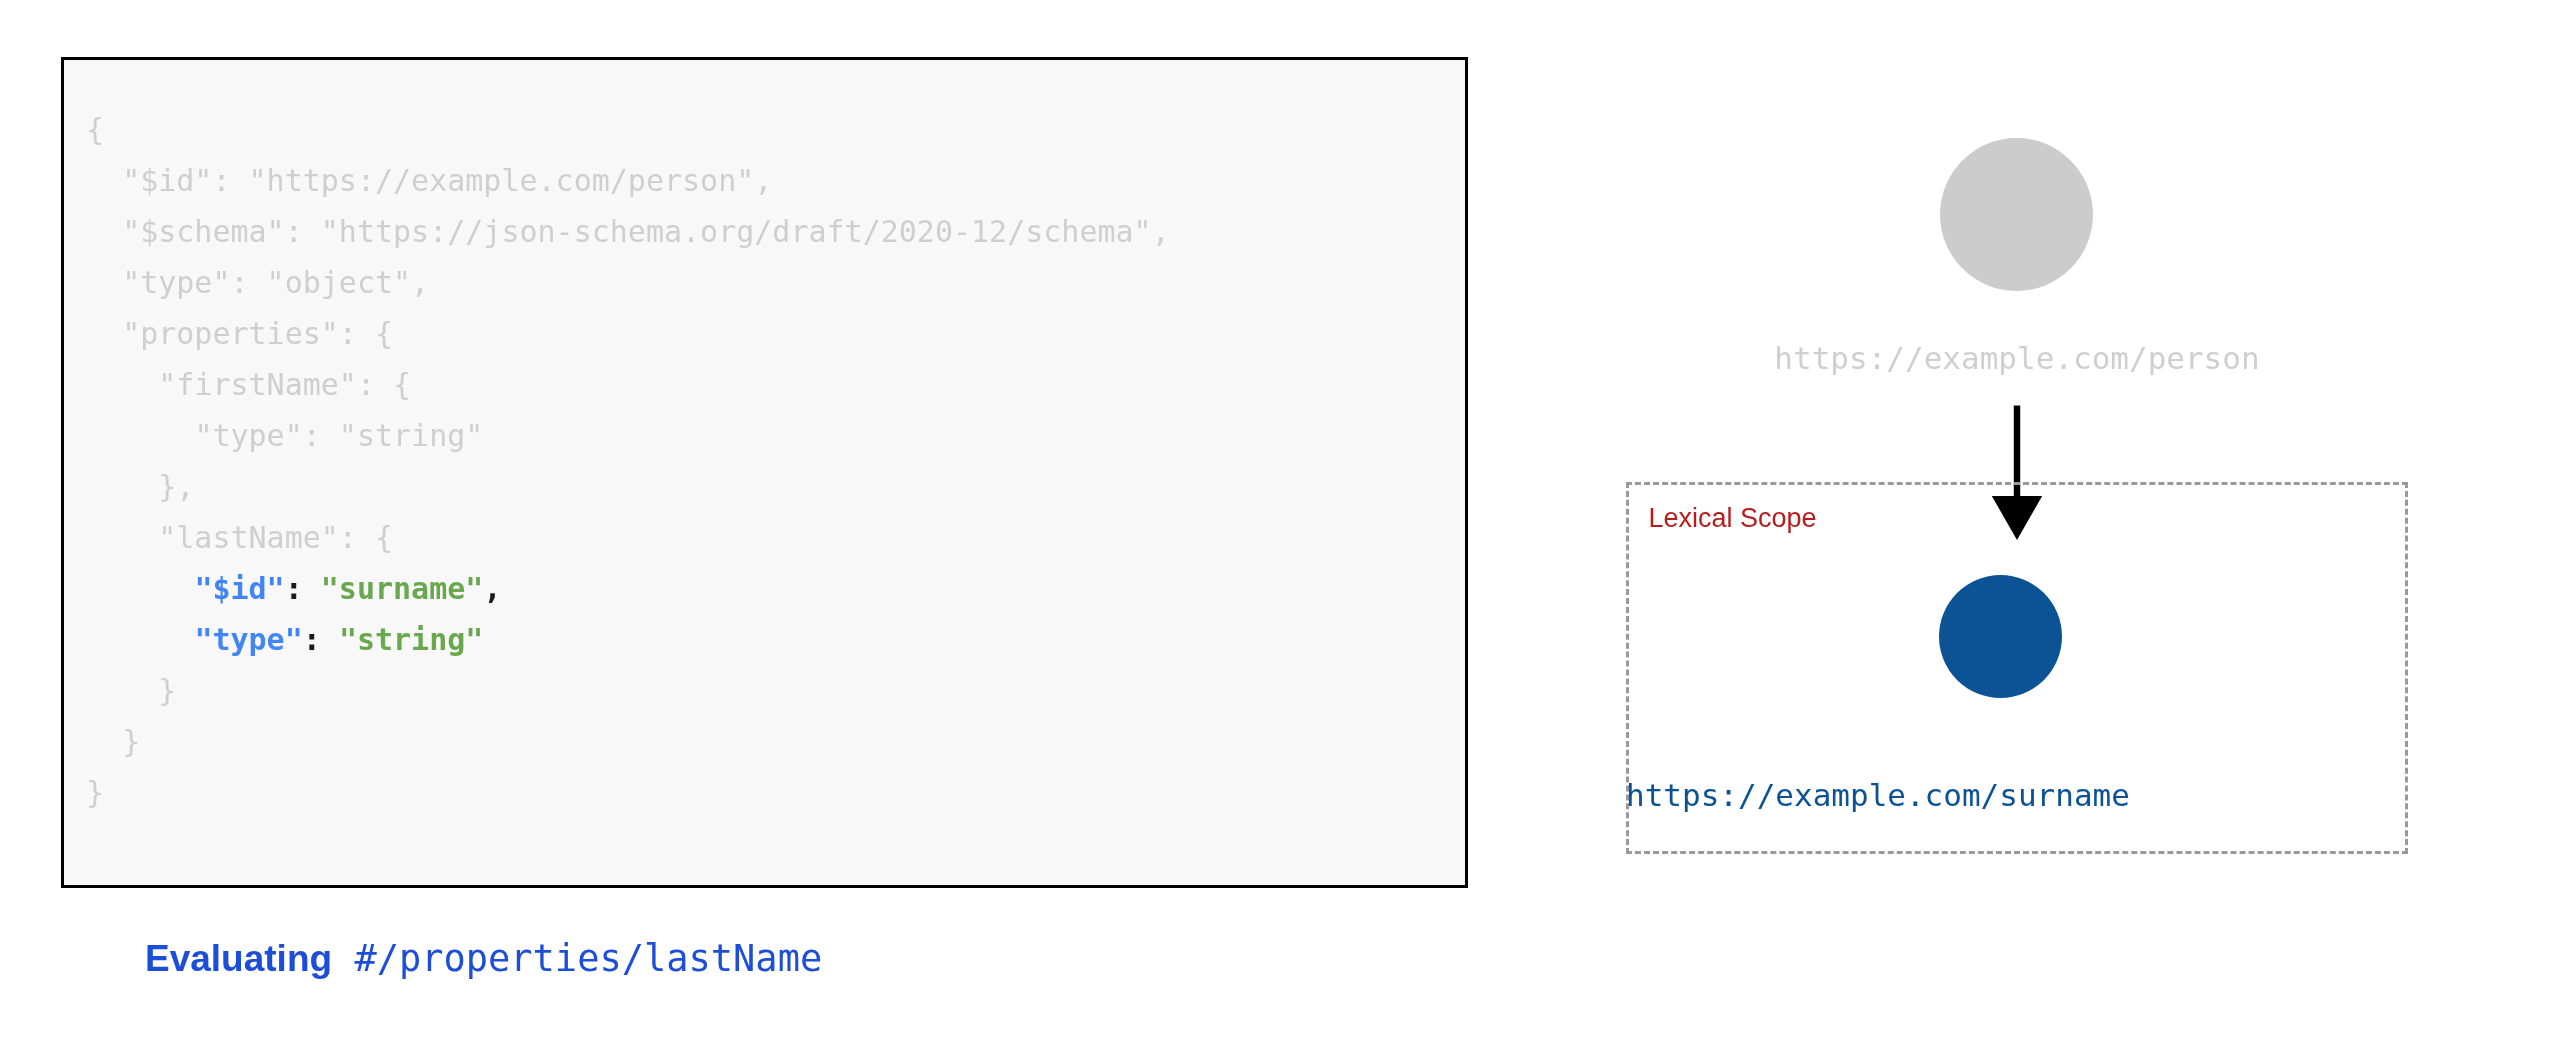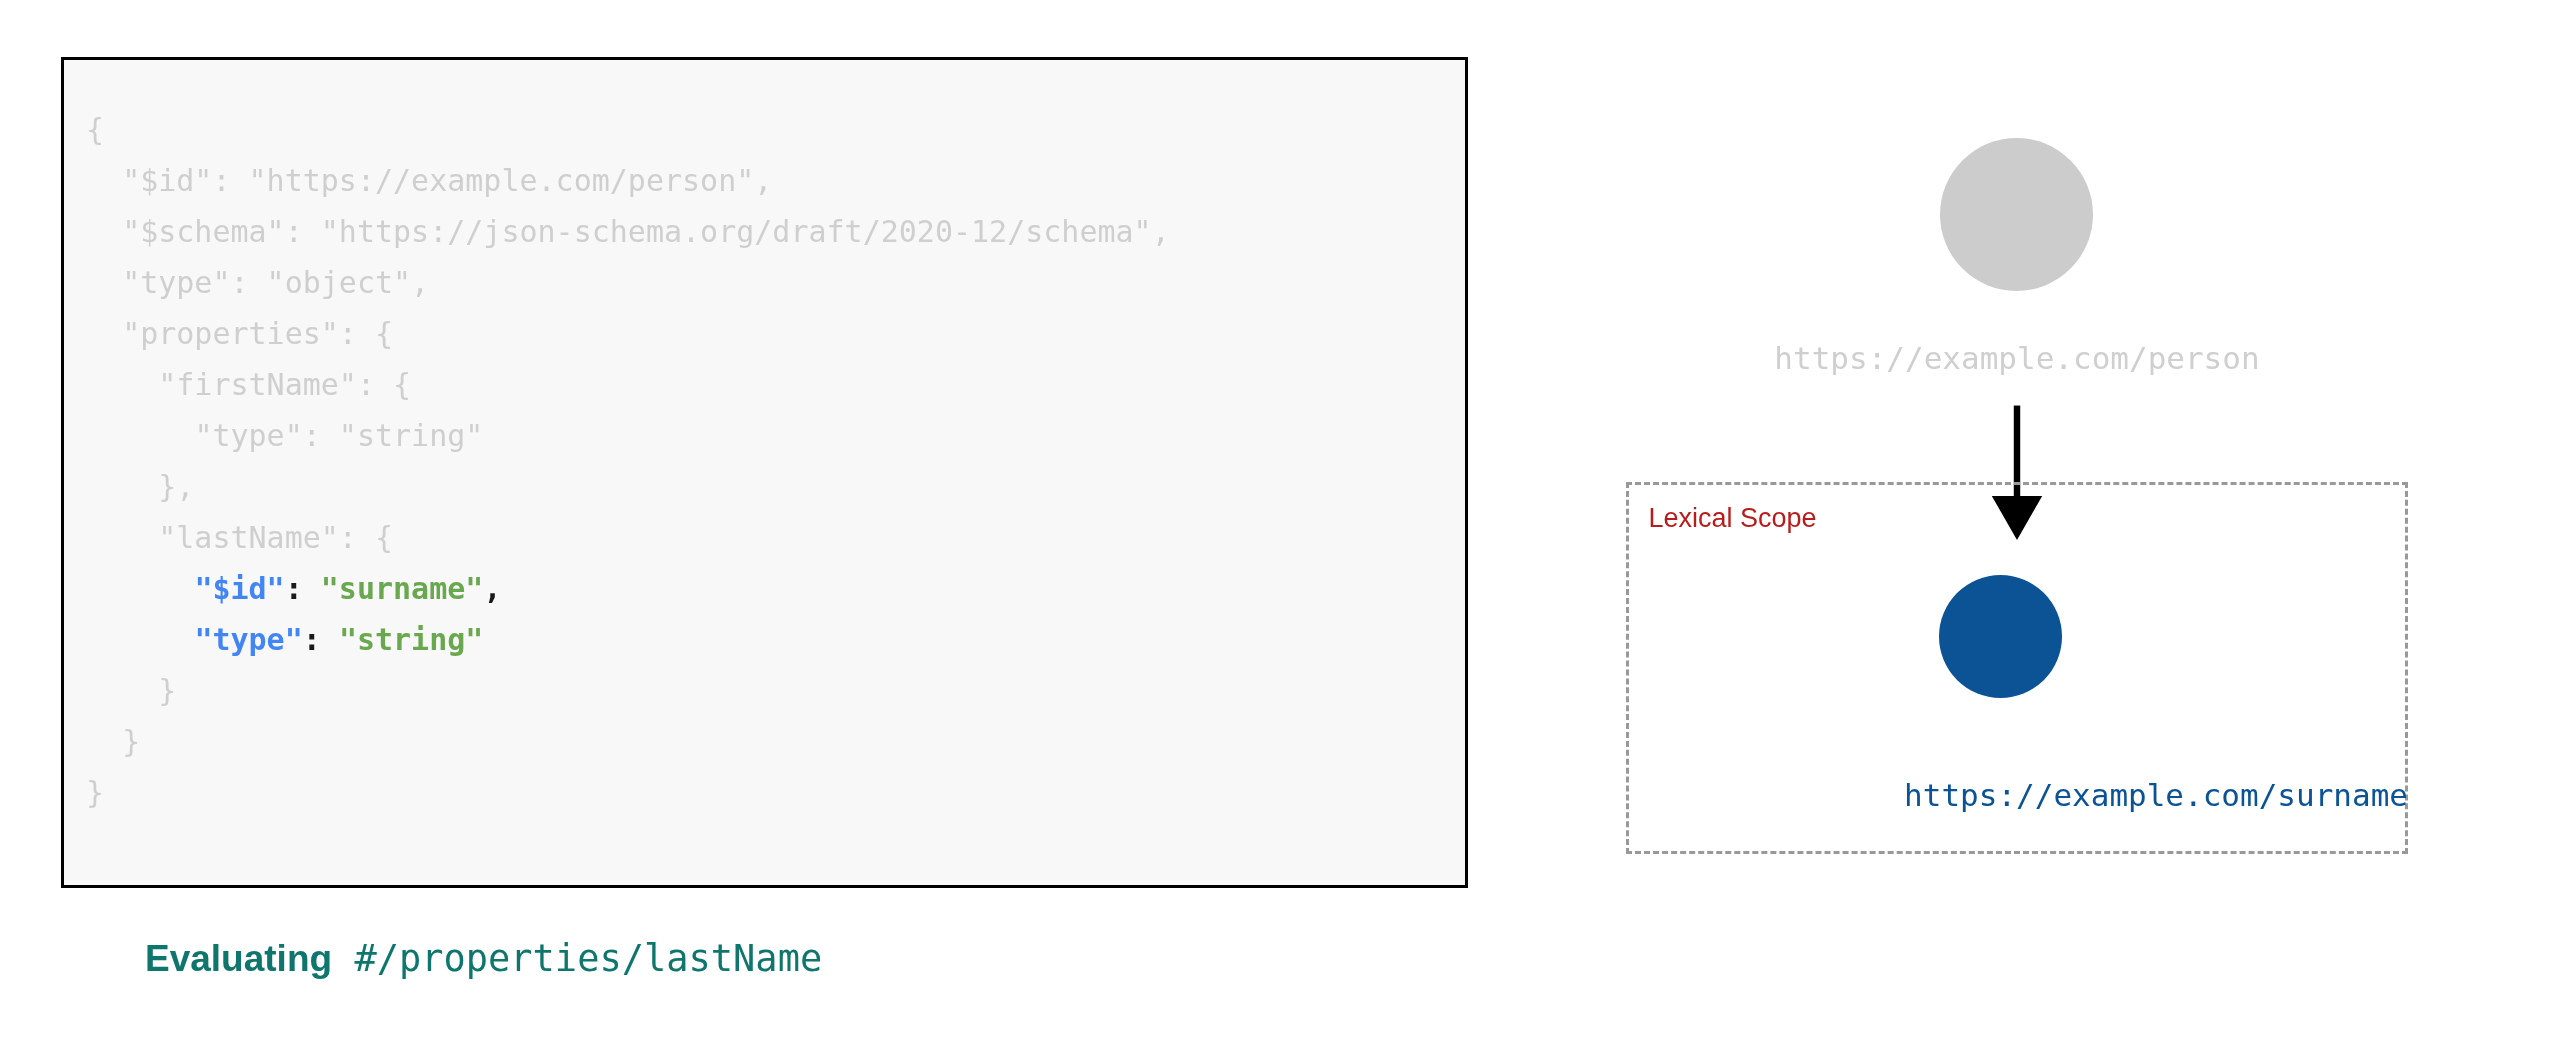--- a/index.html
+++ b/index.html
@@ -60,21 +60,21 @@
 
   .tok-dim   { color: #cfcfcf; }
   .tok-key   { color: #4285f4; font-weight: 700; }
   .tok-str   { color: #6aa84f; font-weight: 700; }
   .tok-punct { color: #1a1a1a; font-weight: 700; }
 
   
   .caption {
     position: absolute;
     font-size: 37px;
-    color: #0f766e;
+    color: #1d4ed8;
     white-space: nowrap;
   }
   .caption-strong {
     font-family: "Liberation Sans", sans-serif;
     font-weight: 700;
   }
   .caption-mono {
     font-family: "DejaVu Sans Mono", "Liberation Mono", monospace;
     font-weight: 400;
   }
@@ -151,21 +151,21 @@
     height: 123px;
     border-radius: 50%;
     background: #0b5394;
   }
 
   #node-inner-label {
     position: absolute;
     left: 67px;
     top: 777px;
     width: 782px;
-    text-align: right;
+    text-align: left;
     font-family: "DejaVu Sans Mono", "Liberation Mono", monospace;
     font-size: 31px;
     color: #0b5394;
     white-space: nowrap;
   }
 </style>
 </head>
 <body>
 
 <div id="stage">

